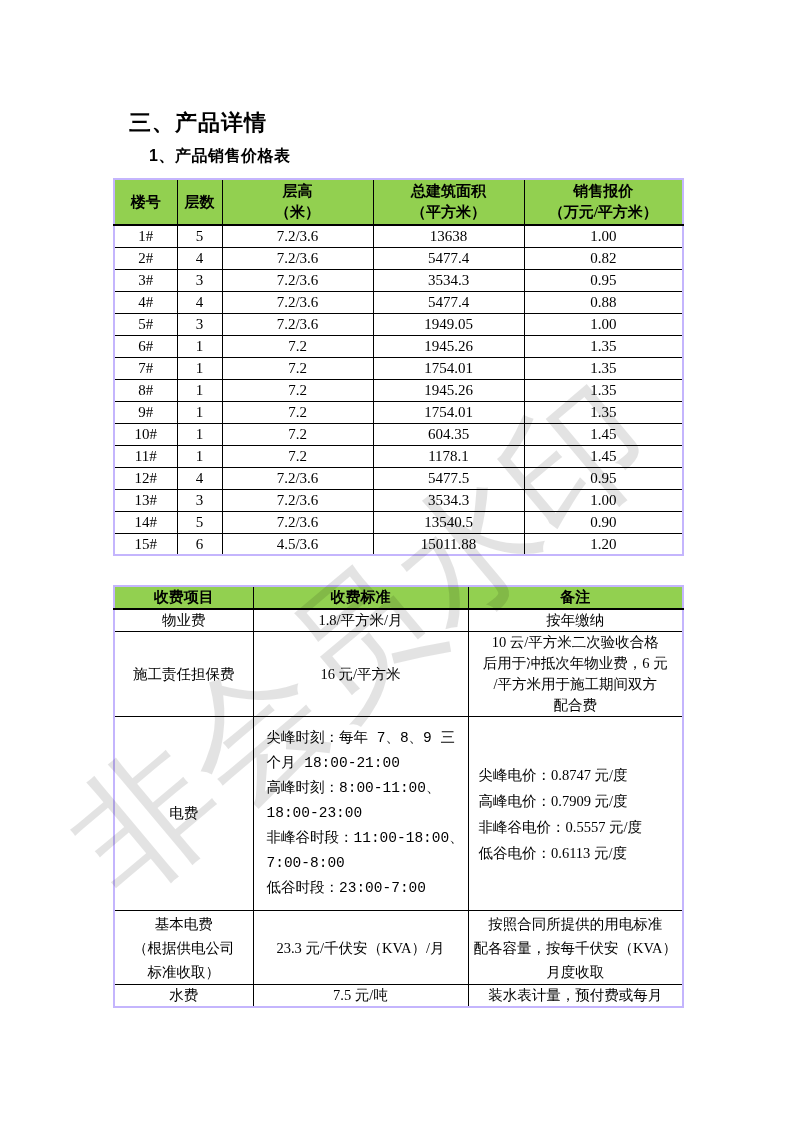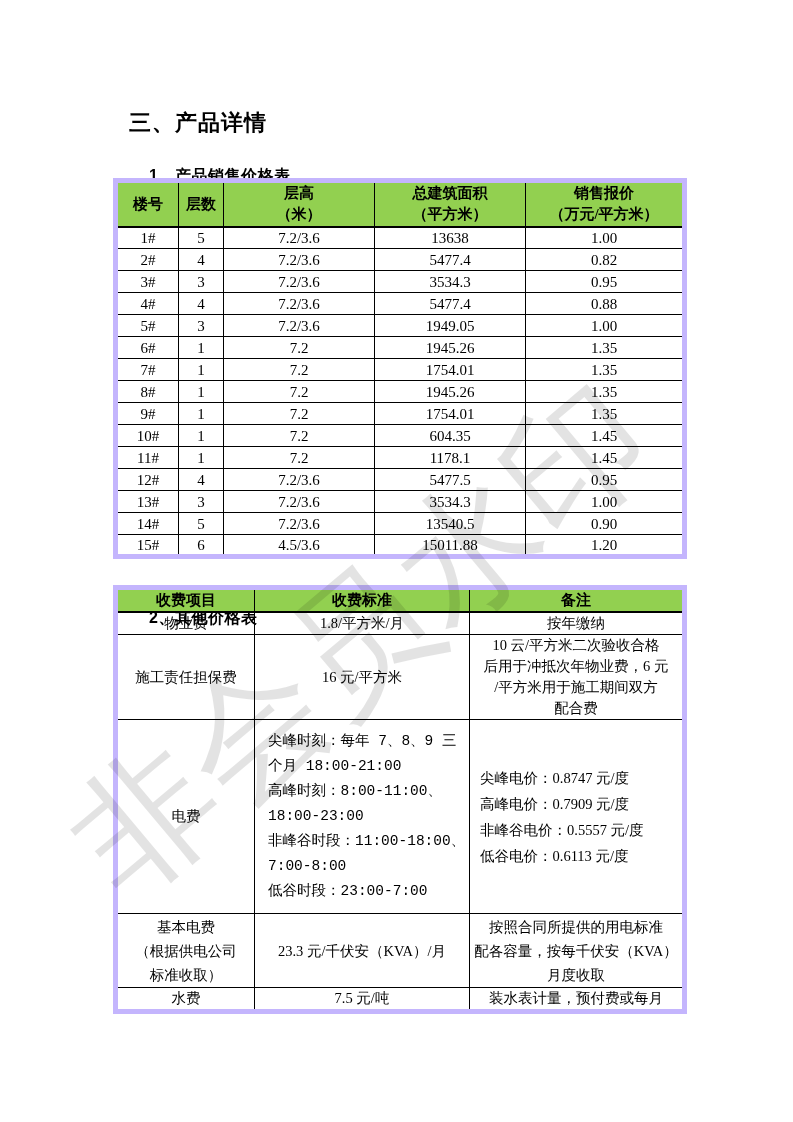--- a/index.html
+++ b/index.html
@@ -8,28 +8,28 @@
     background:#ffffff; overflow:hidden; color:#000;
     font-family:"Liberation Serif", serif;
   }
   .section-title {
     position:absolute; left:117px; top:96px; margin:12px;
     font-family:"Liberation Sans", sans-serif;
     font-size:22px; font-weight:bold; letter-spacing:1px;
   }
   .table-caption {
     position:absolute; font-family:"Liberation Sans", sans-serif;
-    font-size:16px; font-weight:bold; letter-spacing:0.5px;margin-top:20px;
+    font-size:16px; font-weight:bold; letter-spacing:0.5px;
   }
   .caption1 { left:149px; top:146px; }
   .caption2 { left:149px; top:588px; }
 
   table {
     position:absolute; border-collapse:collapse; table-layout:fixed;
-    border:5px solid #c4b5fd; background:transparent;padding-left:30px;
+    border:2px solid #c4b5fd; background:transparent;padding-left:30px;
   }
   #t1 { left:113px; top:178px; width:569px; }
   #t2 { left:113px; top:585px; width:569px; }
 
   th, td {
     border:1px solid #000; padding:0; overflow:hidden;
     text-align:center; vertical-align:middle;
   }
   thead th {
     background:#92d050; font-weight:bold; font-size:15px; line-height:21px;

